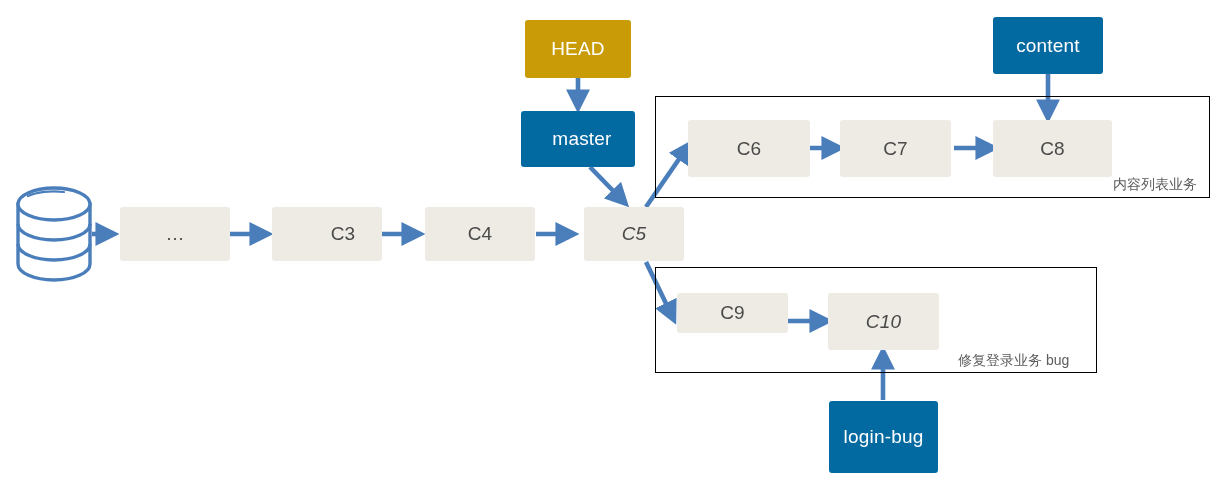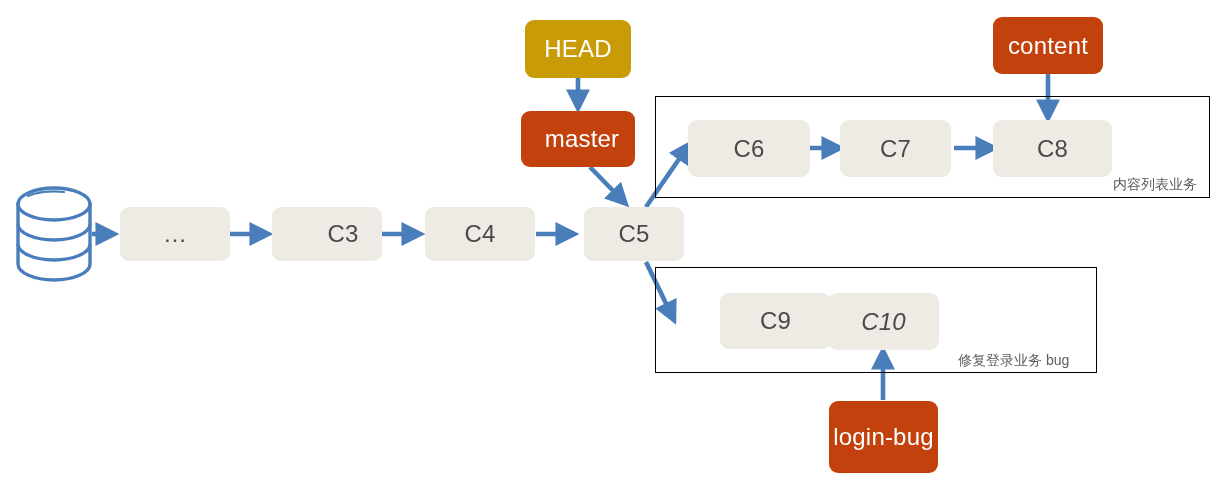--- a/index.html
+++ b/index.html
@@ -16,35 +16,35 @@
     height: 477px;
     background: #ffffff;
     overflow: hidden;
   }
   .node {
     position: absolute;
     box-sizing: border-box;
     display: flex;
     align-items: center;
     justify-content: center;
-    border-radius: 9px;
-    font-size: 24px;
+    border-radius: 3px;
+    font-size: 19px;
     letter-spacing: 0.2px;
     white-space: nowrap;
   }
   .commit {
     background: #EDEBE3;
     color: #4A4A4A;
   }
   .ref-gold {
     background: #C89B07;
     color: #FFFFFF;
   }
   .ref-red {
-    background: #c2410c;
+    background: #0369a1;
     color: #FFFFFF;
   }
   .branch-frame {
     position: absolute;
     box-sizing: border-box;
     border: 1.6px solid #000000;
     background: transparent;
   }
   .frame-label {
     position: absolute;
@@ -105,27 +105,27 @@
 
   <div class="branch-frame" style="left:655px; top:96px; width:555px; height:102px;"></div>
   <div class="frame-label" style="left:1113px; top:176px;">内容列表业务</div>
 
   <div class="branch-frame" style="left:655px; top:267px; width:442px; height:106px;"></div>
   <div class="frame-label" style="left:958px; top:352px;">修复登录业务 bug</div>
 
   <div class="node commit" style="left:120px; top:207px; width:110px; height:54px;">…</div>
   <div class="node commit" style="left:272px; top:207px; width:110px; height:54px;padding-left:32px;">C3</div>
   <div class="node commit" style="left:425px; top:207px; width:110px; height:54px;">C4</div>
-  <div class="node commit" style="left:584px; top:207px; width:100px; height:54px;">C5</div>
+  <div class="node commit" style="left:584px; top:207px; width:100px; height:54px;font-style:italic;">C5</div>
 
   <div class="node commit" style="left:688px; top:120px; width:122px; height:57px;">C6</div>
   <div class="node commit" style="left:840px; top:120px; width:111px; height:57px;">C7</div>
   <div class="node commit" style="left:993px; top:120px; width:119px; height:57px;">C8</div>
 
-  <div class="node commit" style="left:677px; top:293px; width:111px; height:56px;margin-left:43px;">C9</div>
+  <div class="node commit" style="left:677px; top:293px; width:111px; height:40px;">C9</div>
   <div class="node commit" style="left:828px; top:293px; width:111px; height:57px;font-style:italic;">C10</div>
 
   <div class="node ref-gold" style="left:525px; top:20px; width:106px; height:58px;">HEAD</div>
   <div class="node ref-red" style="left:521px; top:111px; width:114px; height:56px;padding-left:8px;">master</div>
   <div class="node ref-red" style="left:993px; top:17px; width:110px; height:57px;">content</div>
   <div class="node ref-red" style="left:829px; top:401px; width:109px; height:72px;">login-bug</div>
 
 </div>
 
 </body></html>

